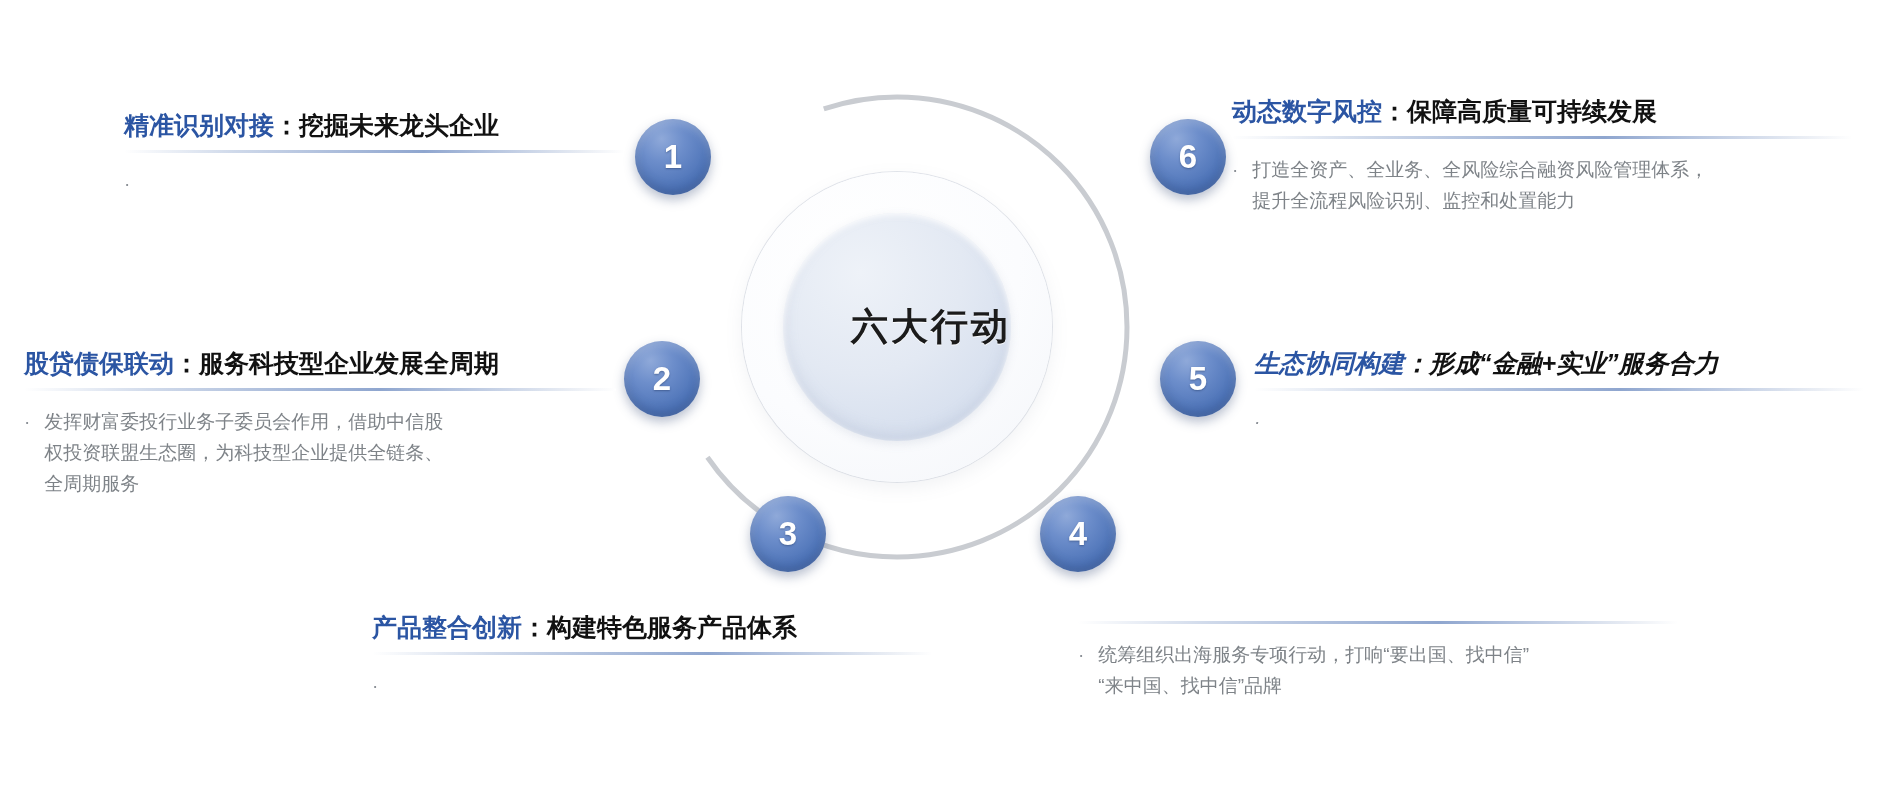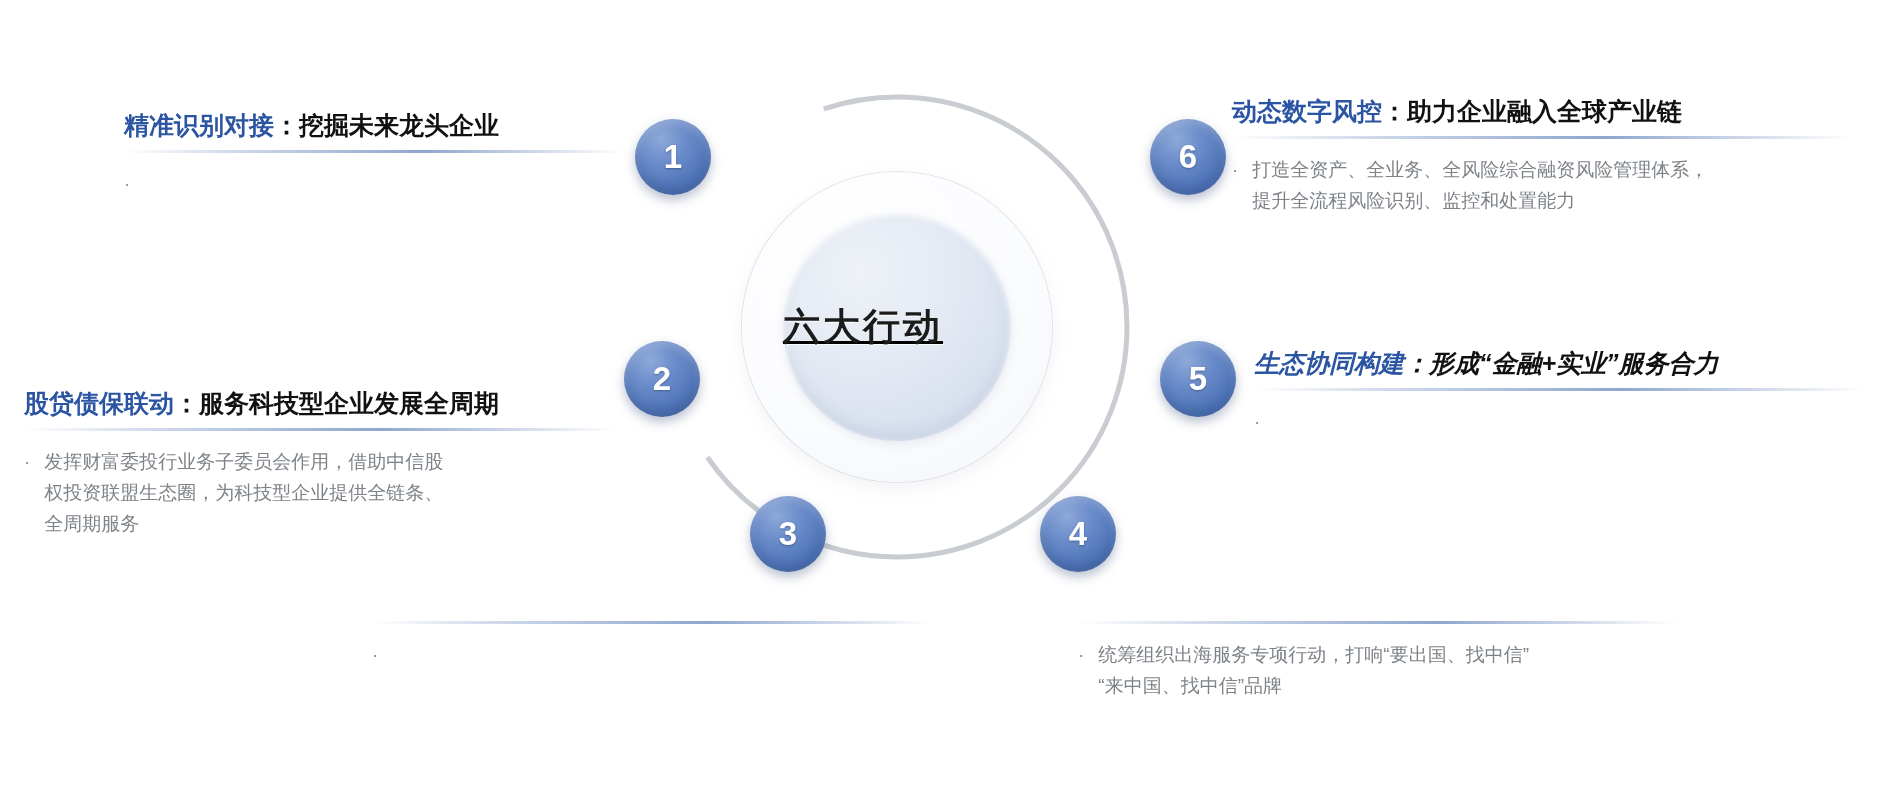--- a/index.html
+++ b/index.html
@@ -17,21 +17,21 @@
     background:radial-gradient(circle at 38% 30%, #ffffff 0%, #fbfcfe 55%, #f3f5f9 100%);
     box-shadow:0 0 0 1px rgba(200,206,216,0.55), 0 6px 18px rgba(120,130,150,0.10);
   }
   .hub-inner{
     position:absolute;left:783px;top:213px;width:228px;height:228px;
     border-radius:50%;
     background:radial-gradient(circle at 34% 26%, #eef2f8 0%, #e3e9f3 45%, #d6dfee 78%, #cfd9ea 100%);
     box-shadow:inset 0 2px 6px rgba(255,255,255,0.95),
                inset 0 -6px 14px rgba(160,172,196,0.28),
                0 3px 10px rgba(130,142,166,0.16);
-    display:flex;align-items:center;justify-content:flex-start;text-decoration:underline;
+    display:flex;align-items:center;justify-content:flex-end;
   }
   .hub-label{
     font-size:37px;font-weight:bold;color:#1b1b1b;letter-spacing:3px;
     text-shadow:0 1px 0 rgba(255,255,255,0.8);
   }
 
   
   .ring-svg{position:absolute;left:0;top:0;width:1898px;height:798px;pointer-events:none;}
 
   
@@ -99,34 +99,37 @@
   <div class="block" style="left:124px;top:96px;width:500px;margin-top:14px;">
     <div class="btitle">
       <span class="accent">精准识别对接</span><span>：挖掘未来龙头企业</span>
     </div>
     <div class="rule ltr"></div>
     <div class="bbody">
       <span class="dot">·</span>
     </div>
   </div>
 
-  <div class="block" style="left:24px;top:348px;width:592px;margin-top:40px;">
+  <div class="block" style="left:24px;top:348px;width:592px;">
     <div class="btitle">
       <span class="accent">股贷债保联动</span><span>：服务科技型企业发展全周期</span>
     </div>
     <div class="rule ltr"></div>
     <div class="bbody">
       <span class="dot">·</span>
       <span class="btext">发挥财富委投行业务子委员会作用，借助中信股
 权投资联盟生态圈，为科技型企业提供全链条、
 全周期服务</span>
     </div>
   </div>
 
   <div class="block" style="left:372px;top:612px;width:560px;">
+    <div class="btitle">
+      <span class="accent">产品整合创新</span><span>：构建特色服务产品体系</span>
+    </div>
     <div class="rule ltr"></div>
     <div class="bbody">
       <span class="dot">·</span>
     </div>
   </div>
 
   <div class="block" style="left:1078px;top:612px;width:600px;">
     <div class="rule ltr"></div>
     <div class="bbody">
       <span class="dot">·</span>
@@ -140,21 +143,21 @@
       <span class="accent">生态协同构建</span><span>：形成“金融+实业”服务合力</span>
     </div>
     <div class="rule ltr"></div>
     <div class="bbody">
       <span class="dot">·</span>
     </div>
   </div>
 
   <div class="block" style="left:1232px;top:96px;width:620px;">
     <div class="btitle">
-      <span class="accent">动态数字风控</span><span>：助力企业融入全球产业链</span>
+      <span class="accent">动态数字风控</span><span>：保障高质量可持续发展</span>
     </div>
     <div class="rule ltr"></div>
     <div class="bbody">
       <span class="dot">·</span>
       <span class="btext">打造全资产、全业务、全风险综合融资风险管理体系，
 提升全流程风险识别、监控和处置能力</span>
     </div>
   </div>
 
 </div>

